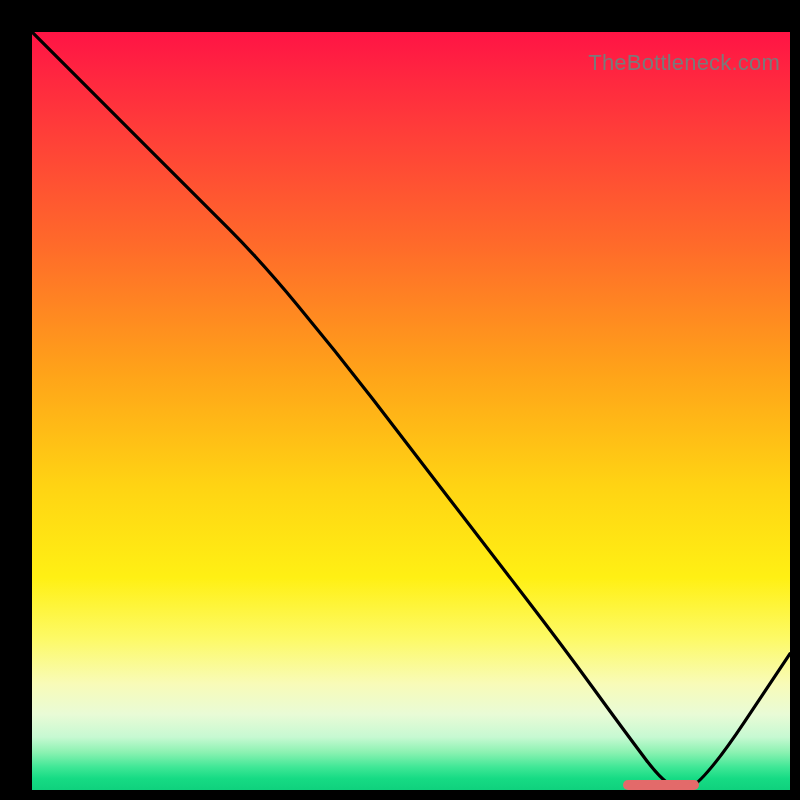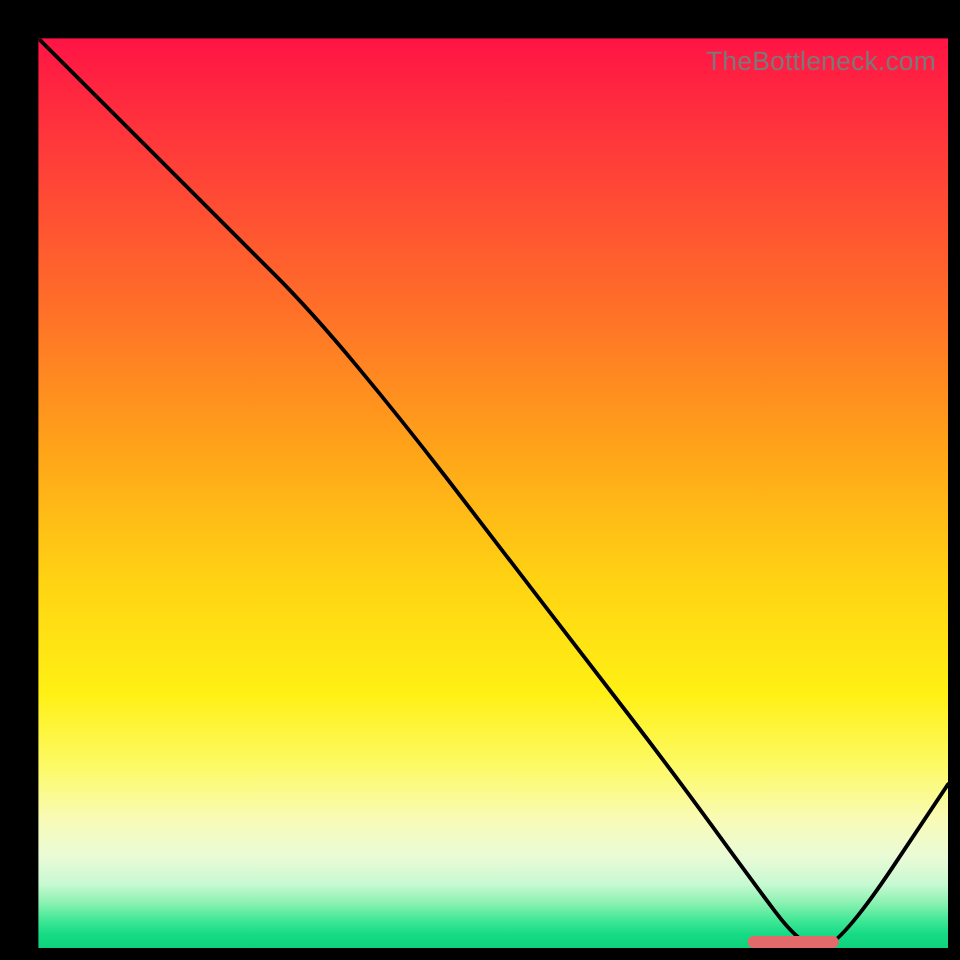--- a/index.html
+++ b/index.html
@@ -36,21 +36,21 @@
       #e9fbd6 90%,
       #c7f9d2 93%,
       #8cf2b2 95%,
       #3fe796 97%,
       #16db84 98.5%,
       #0fd17d 100%
     );
   }
   .watermark {
     position: absolute;
-    top: 6px;
+    top: 18px;
     right: 10px;
     color: #7a7a7a;
     font-size: 22px;
     font-weight: 500;
     letter-spacing: 0.2px;
     user-select: none;
   }
   svg.curve {
     position: absolute;
     left: 0;

